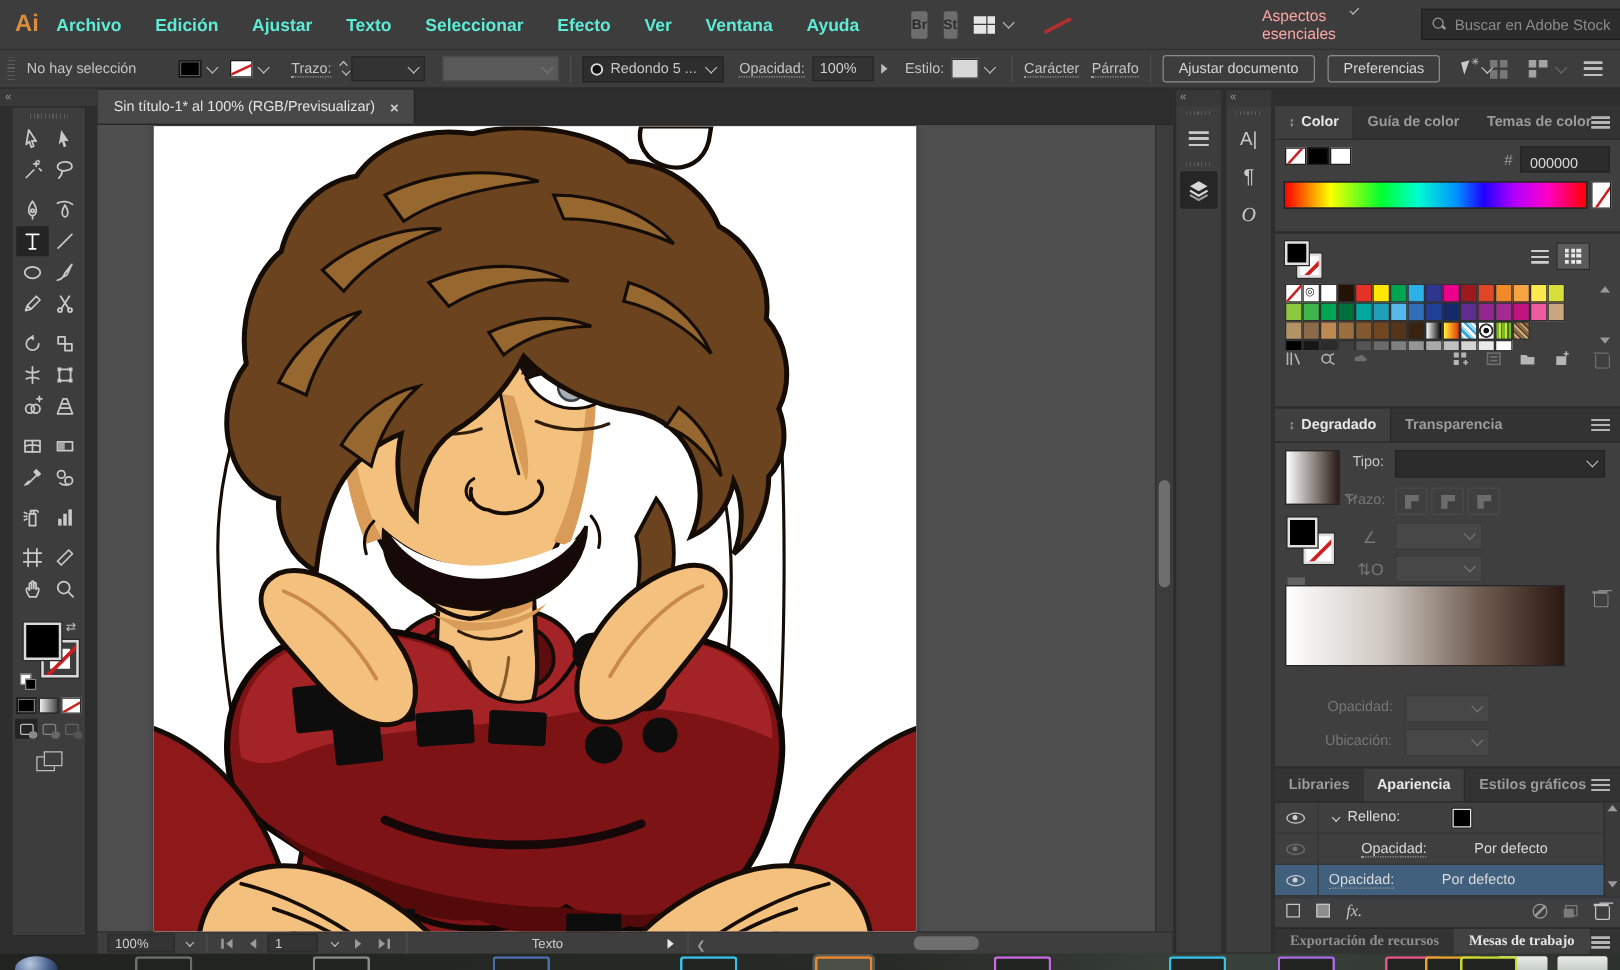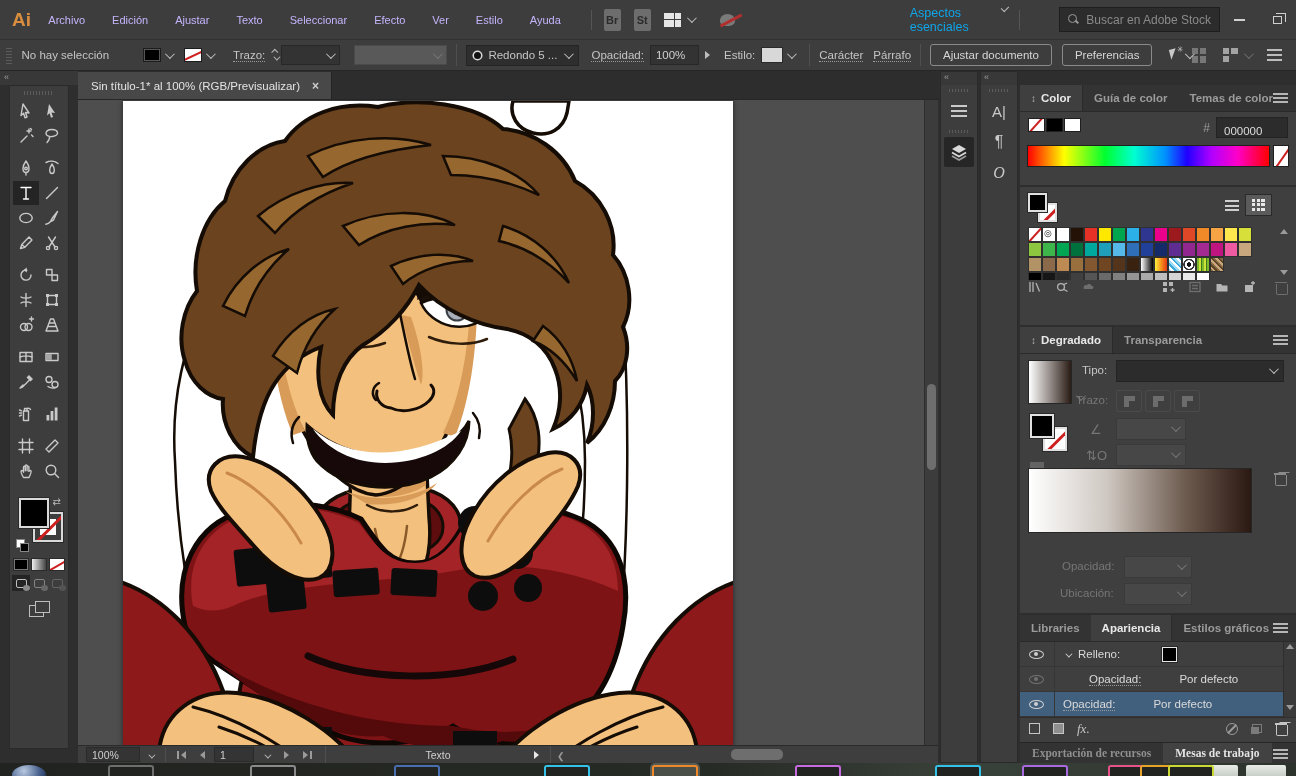--- a/index.html
+++ b/index.html
@@ -5,31 +5,31 @@
   * { margin:0; padding:0; box-sizing:border-box; }
   html,body { width:1296px; height:776px; overflow:hidden; background:#222;
     font-family:"Liberation Sans", sans-serif; font-size:12px; color:#cfcfcf;
     -webkit-font-smoothing:antialiased; }
   .app { position:relative; width:1296px; height:776px; background:#3d3d3d; }
 
   
   .menubar { position:relative; height:40px; background:#3d3d3d; display:flex; align-items:center; border-bottom:1px solid #313131; }
   .ai-logo { width:30px; margin:0 14px 0 12px; font-weight:bold; font-size:19px; color:#d98e3f; letter-spacing:0; }
   .menu-items { display:flex; gap:27px; align-items:center; margin-right:18px; }
-  .mitem { color:#c4b5fd; font-size:11px; cursor:default; }
+  .mitem { color:#5eead4; font-size:14px; cursor:default;font-weight:bold; }
   .mb-sep { width:1px; height:20px; background:#555; margin:0 12px; }
   .sq-btn { width:23px; height:22px; background:#6d6d6d; color:#2b2b2b; font-weight:bold;
     font-size:11px; display:flex; align-items:center; justify-content:center; border-radius:2px; margin-right:13px; }
   .arrange-top { display:flex; align-items:center; gap:5px; margin-right:26px; }
   .arr-grid { width:18px; height:14px; display:grid; grid-template-columns:10px 6px; gap:1px; }
   .arr-grid i { background:#e6e6e6; }
   .sync-icon { position:relative; width:20px; height:16px; margin-right:10px; }
   .sync-icon::before { content:""; position:absolute; inset:2px 0; border-radius:50% 50% 40% 40%; background:#7a7a7a; }
   .sync-icon::after { content:""; position:absolute; left:-1px; top:7px; width:24px; height:2.5px; background:#b03030; transform:rotate(-28deg); }
-  .workspace { display:flex; align-items:flex-start; gap:9px; color:#0ea5e9; font-size:12.5px; margin-left:165px; }
+  .workspace { display:flex; align-items:flex-start; gap:9px; color:#fca5a5; font-size:12.5px; margin-left:165px; }
   .chev { width:7px; height:7px; border-right:1.6px solid #bdbdbd; border-bottom:1.6px solid #bdbdbd; transform:rotate(45deg) translateY(-2px); display:inline-block; }
   .chev.dim { border-color:#777; }
   .searchbox { display:flex; align-items:center; gap:7px; width:168px; height:25px; margin-left:28px;
     background:#2c2c2c; border:1px solid #1e1e1e; padding:0 8px; }
   .mag { position:relative; width:11px; height:11px; flex:none; }
   .mag::before { content:""; position:absolute; left:0; top:0; width:7px; height:7px; border:1.6px solid #9a9a9a; border-radius:50%; }
   .mag::after { content:""; position:absolute; left:7px; top:7px; width:4px; height:1.6px; background:#9a9a9a; transform:rotate(45deg); }
   .search-ph { color:#8a8a8a; font-size:12px; white-space:nowrap; }
   .winbtns { margin-left:auto; display:flex; align-items:center; height:100%; }
   .winbtn { width:38px; height:28px; display:flex; align-items:center; justify-content:center; color:#cfcfcf; }
@@ -273,21 +273,21 @@
   <div class="menubar">
     <div class="ai-logo">Ai</div>
     <div class="menu-items" id="menu-items">
         <span class="mitem">Archivo</span>
         <span class="mitem">Edición</span>
         <span class="mitem">Ajustar</span>
         <span class="mitem">Texto</span>
         <span class="mitem">Seleccionar</span>
         <span class="mitem">Efecto</span>
         <span class="mitem">Ver</span>
-        <span class="mitem">Estilo</span>
+        <span class="mitem">Ventana</span>
         <span class="mitem">Ayuda</span>
       </div>
     <div class="mb-sep"></div>
     <div class="sq-btn">Br</div>
     <div class="sq-btn">St</div>
     <div class="arrange-top">
       <span class="arr-grid">
           <i></i>
           <i></i>
           <i></i>

